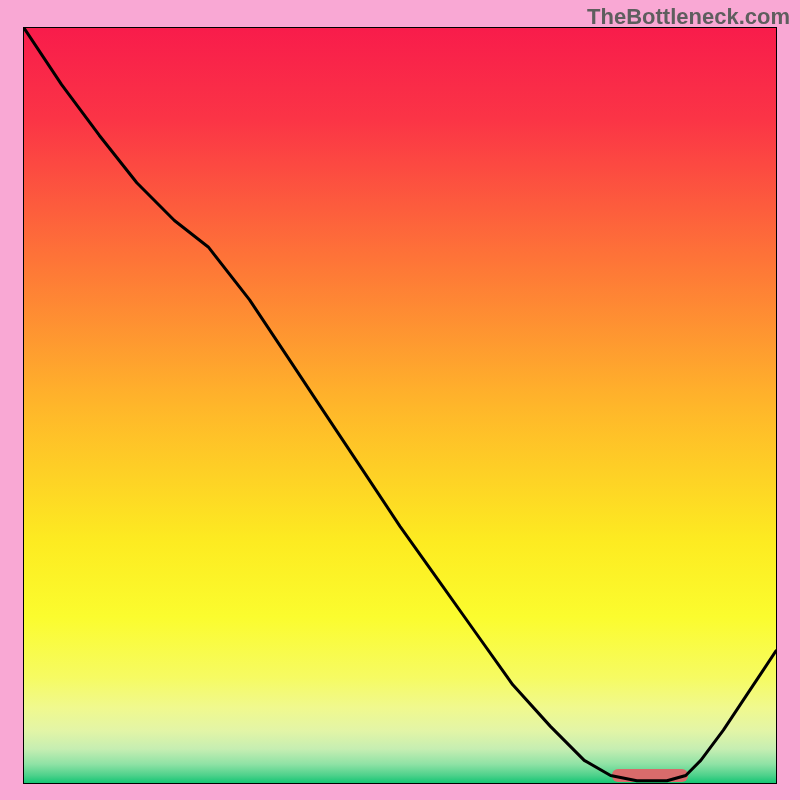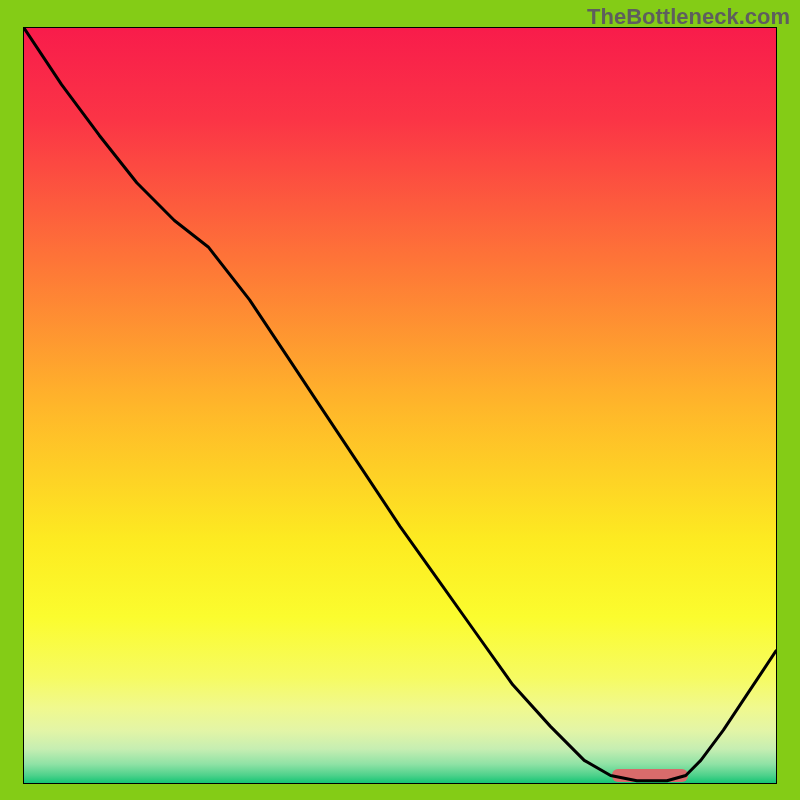--- a/index.html
+++ b/index.html
@@ -1,21 +1,21 @@
 <!DOCTYPE html>
 <html><head>
 <meta charset="utf-8">
 <style>
   * { margin: 0; padding: 0; box-sizing: border-box; }
   html, body { width: 800px; height: 800px; overflow: hidden; background: #fff; }
   .wrap {
     position: relative;
     width: 800px;
     height: 800px;
-    background: #84cc16;
+    background: #f9a8d4;
   }
   .watermark {
     position: absolute;
     top: 4px;
     right: 10px;
     font-family: Arial, Helvetica, sans-serif;
     font-size: 22px;
     font-weight: 600;
     color: #5e5e5e;
   }

